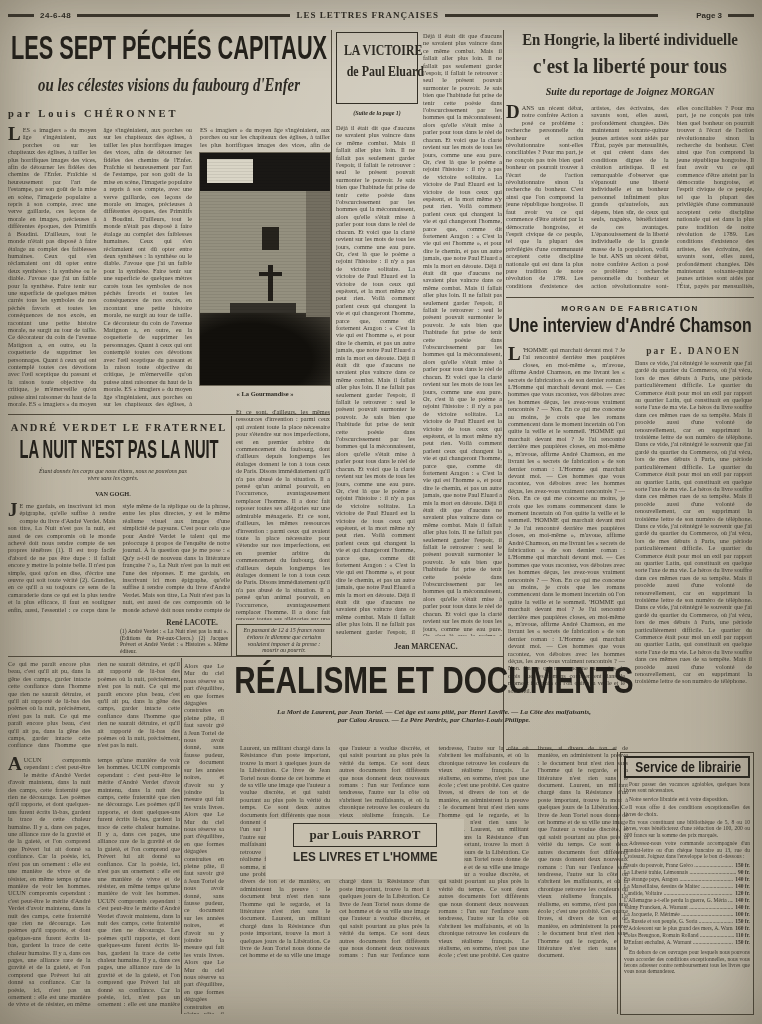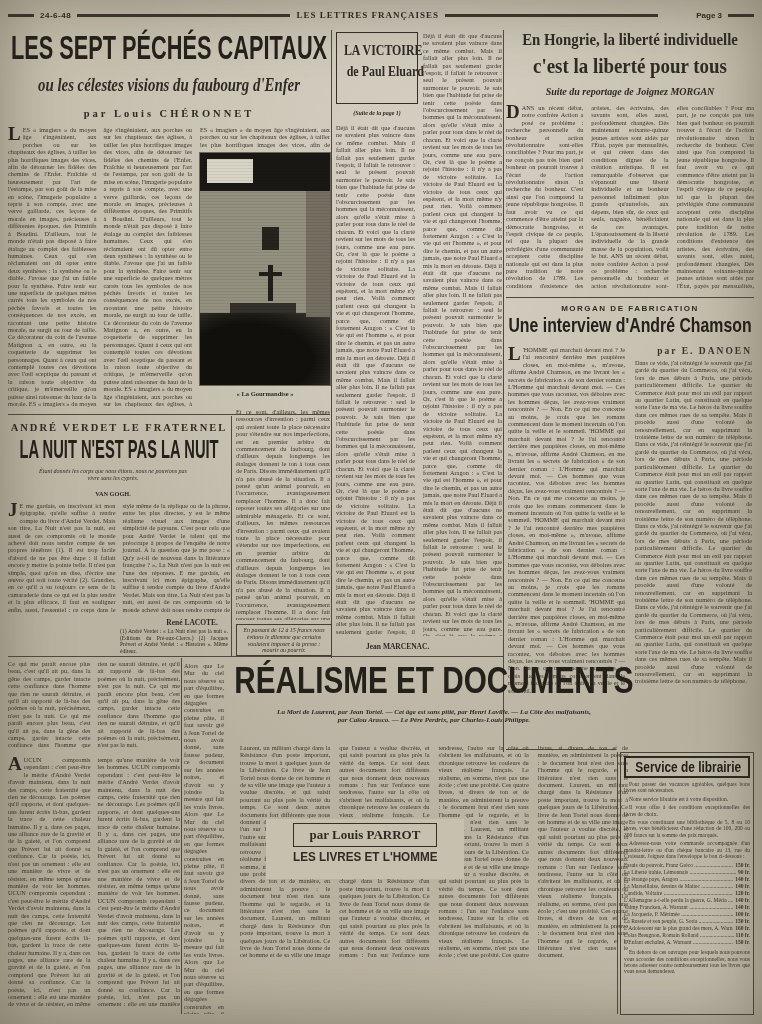--- a/index.html
+++ b/index.html
@@ -27,21 +27,21 @@
   .bodytext{font-size:6.3px;line-height:7.4px;text-align:justify;color:#39352c;overflow:hidden;hyphens:auto;}
   .c2{column-count:2;column-gap:7px;}
   .c3{column-count:3;column-gap:8px;}
   .c4{column-count:4;column-gap:9px;}
   .dc{float:left;font:bold 19px/15px "Liberation Serif",serif;padding:0 2px 0 0;color:#2a2720;}
   .cond{font-family:"Liberation Sans",sans-serif;font-weight:bold;white-space:nowrap;color:#24211b;}
   
   .peches{position:absolute;left:8px;top:30px;width:322px;height:384px;}
   .pe-head{position:absolute;left:50%;top:2px;font-size:29px;transform:translateX(-50%) scale(.75,1.14);transform-origin:center;}
   .pe-sub{position:absolute;left:50%;top:44px;font:bold italic 19px "Liberation Serif",serif;font-style:italic;white-space:nowrap;transform:translateX(-50%) scaleX(.78);}
-  .pe-by{position:absolute;left:0;top:78px;width:100%;text-align:center;font:bold 10.5px "Liberation Serif",serif;letter-spacing:3px;}
+  .pe-by{position:absolute;left:0;top:78px;width:100%;text-align:left;font:bold 10.5px "Liberation Serif",serif;letter-spacing:3px;}
   .pe-body{position:absolute;left:0;top:96px;width:322px;height:288px;}
   .pe-cols{position:absolute;left:0;top:0;width:184px;height:288px;}
   .pe-strip{position:absolute;left:192px;top:0;width:130px;height:24px;}
   
   .photo{position:absolute;left:192px;top:27px;width:130px;height:232px;background:#94907f;overflow:hidden;box-shadow:0 0 0 1px #6c6657;}
   .ph-top{position:absolute;left:0;top:0;width:100%;height:38px;background:#1a1815;}
   .ph-window{position:absolute;left:7px;top:6px;width:46px;height:24px;background:#d9d5c6;}
   .ph-frame{position:absolute;left:62px;top:74px;width:17px;height:23px;background:#26231d;}
   .ph-crossv{position:absolute;left:68px;top:112px;width:5px;height:36px;background:#211e19;}
   .ph-crossh{position:absolute;left:59px;top:119px;width:23px;height:4px;background:#211e19;}
@@ -65,34 +65,34 @@
   .pricebox{position:absolute;left:236px;top:624px;width:96px;height:32px;border:1px solid #44402f;
     font:italic 5.9px/6.8px "Liberation Serif",serif;text-align:center;padding:2px 3px;box-sizing:border-box;}
   
   .victoire{position:absolute;left:336px;top:30px;width:166px;height:626px;}
   .vic-box{position:absolute;left:0;top:2px;width:82px;height:72px;border:1.5px solid #332f26;box-sizing:border-box;text-align:center;padding-top:8px;}
   .vic-t1{font:bold 14px "Liberation Serif",serif;display:inline-block;transform:scaleX(.85);white-space:nowrap;}
   .vic-t2{font:bold 15px "Liberation Serif",serif;display:inline-block;transform:scaleX(.8);white-space:nowrap;margin-top:4px;}
   .vic-note{position:absolute;left:0;top:80px;width:82px;text-align:center;font:bold italic 6px "Liberation Serif",serif;}
   .vic-c1{position:absolute;left:0;top:94px;width:79px;height:512px;}
   .vic-c2{position:absolute;left:87px;top:2px;width:79px;height:604px;}
-  .vic-sig{position:absolute;left:30px;top:612px;width:120px;text-align:left;font:bold 7.5px "Liberation Serif",serif;}
+  .vic-sig{position:absolute;left:30px;top:612px;width:120px;text-align:center;font:bold 7.5px "Liberation Serif",serif;}
   
   .hongrie{position:absolute;left:506px;top:30px;width:248px;height:266px;}
   .hon-l1{position:absolute;left:50%;top:0;font:bold 16.5px "Liberation Serif",serif;white-space:nowrap;transform:translateX(-50%) scaleX(.9);}
   .hon-l2{position:absolute;left:50%;top:24px;font:bold 21px "Liberation Serif",serif;white-space:nowrap;transform:translateX(-50%) scaleX(.9);}
   .hon-sub{position:absolute;left:0;top:56px;width:100%;text-align:center;font:bold italic 10px "Liberation Serif",serif;}
   .hon-cols{position:absolute;left:0;top:74px;width:248px;height:188px;}
   
   .intv{position:absolute;left:506px;top:302px;width:248px;height:446px;}
   .int-kick{position:absolute;left:0;top:2px;width:100%;text-align:center;font:bold 8px "Liberation Sans",sans-serif;letter-spacing:1.5px;}
   .int-head{position:absolute;left:50%;top:13px;font-size:18px;transform:translateX(-50%) scale(.88,1.1);}
   .int-c1{position:absolute;left:2px;top:44px;width:117px;height:398px;}
   .int-c2{position:absolute;left:129px;top:44px;width:117px;height:398px;}
-  .int-by{text-align:right;font:bold 9.5px "Liberation Serif",serif;letter-spacing:2px;margin-bottom:3px;}
+  .int-by{text-align:center;font:bold 9.5px "Liberation Serif",serif;letter-spacing:2px;margin-bottom:3px;}
   
   .real{position:absolute;left:240px;top:660px;width:388px;height:354px;}
   .re-head{position:absolute;left:50%;top:2px;font-size:33px;transform:translateX(-50%) scale(.9,1.1);}
   .re-sub{position:absolute;left:34px;top:48px;width:320px;text-align:center;font:bold italic 7px "Liberation Serif",serif;line-height:8.4px;}
   .re-body{position:absolute;left:0;top:84px;width:388px;height:268px;}
   .livres{position:absolute;left:27px;top:160px;width:196px;height:58px;background:#c7c0af;box-shadow:0 0 0 1px #c7c0af;text-align:center;}
   .li-t{font:bold 13px "Liberation Sans",sans-serif;display:inline-block;transform:scaleX(.9);white-space:nowrap;margin-top:2px;}
   .li-b{border:1.5px solid #332f26;display:inline-block;padding:3px 16px;margin-top:3px;font:bold 13px "Liberation Serif",serif;white-space:nowrap;}
   
   .narrow{position:absolute;left:184px;top:662px;width:40px;height:352px;}

